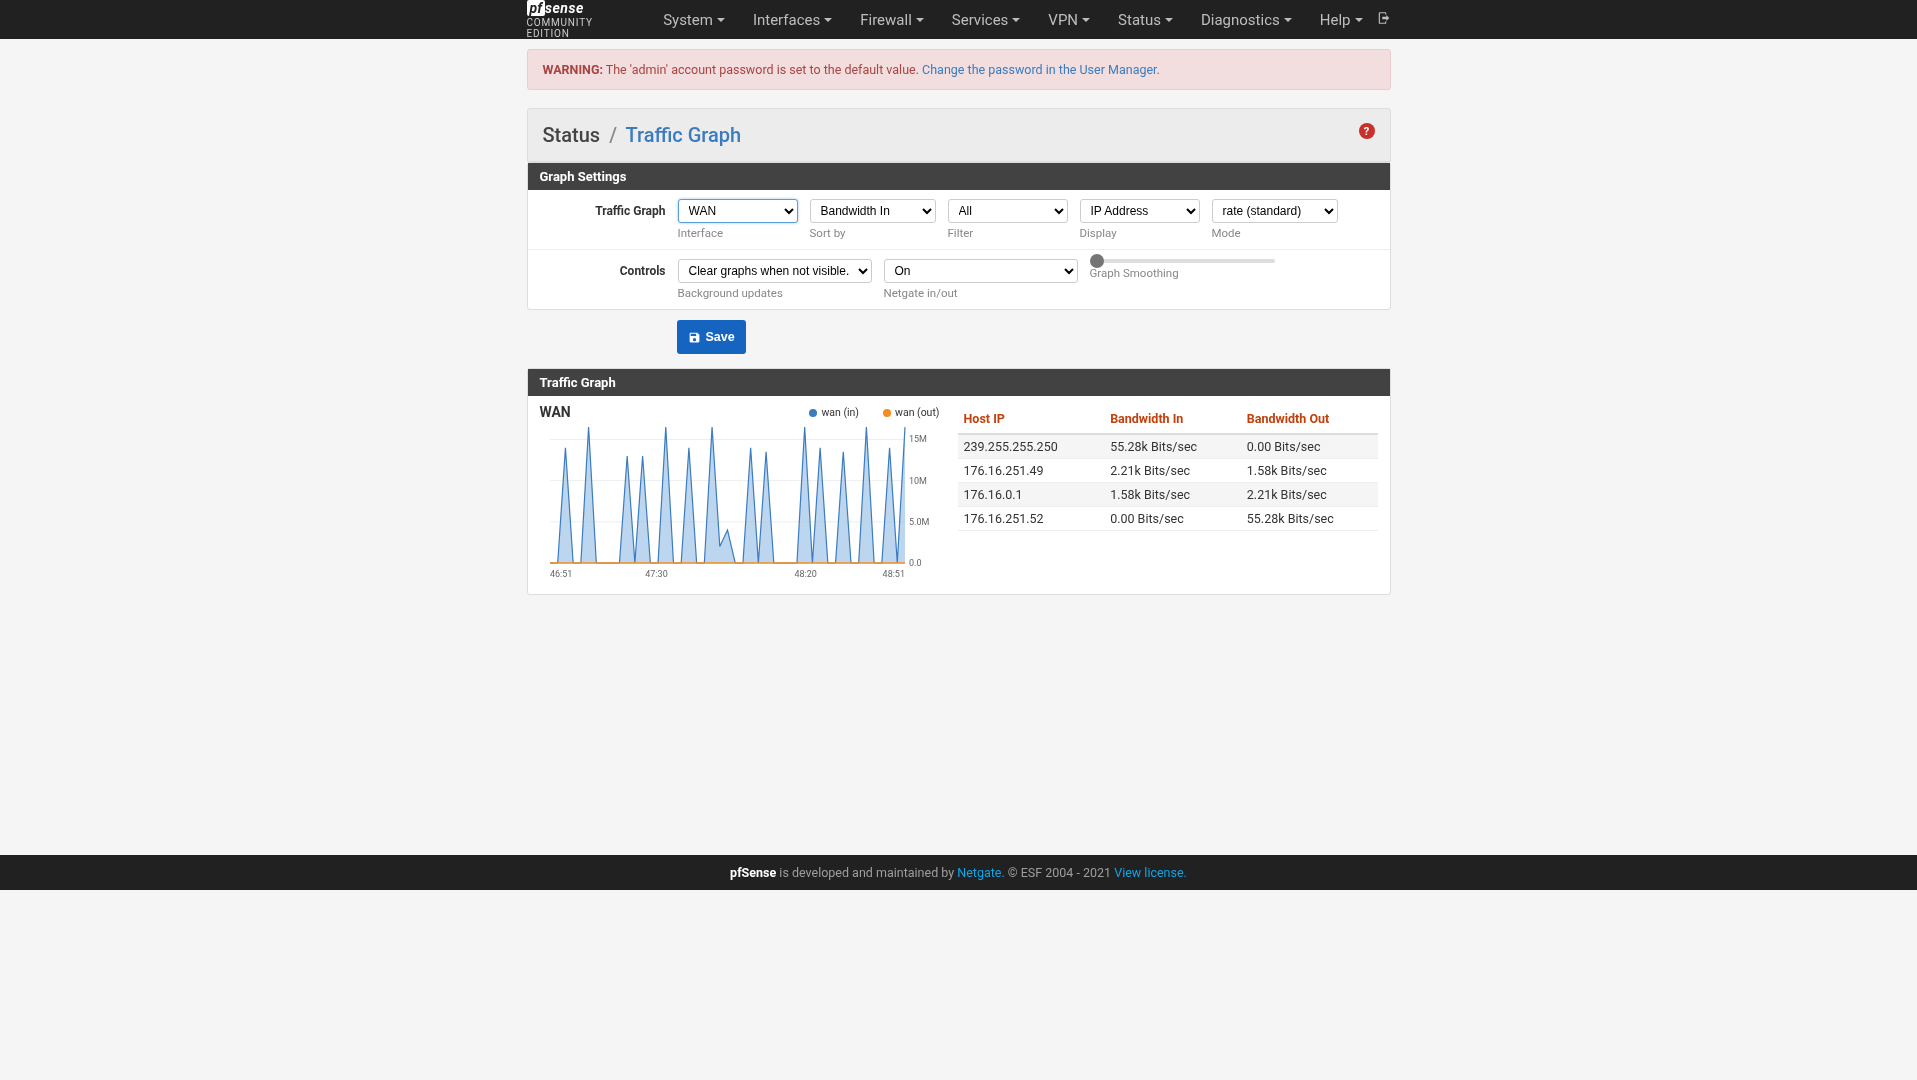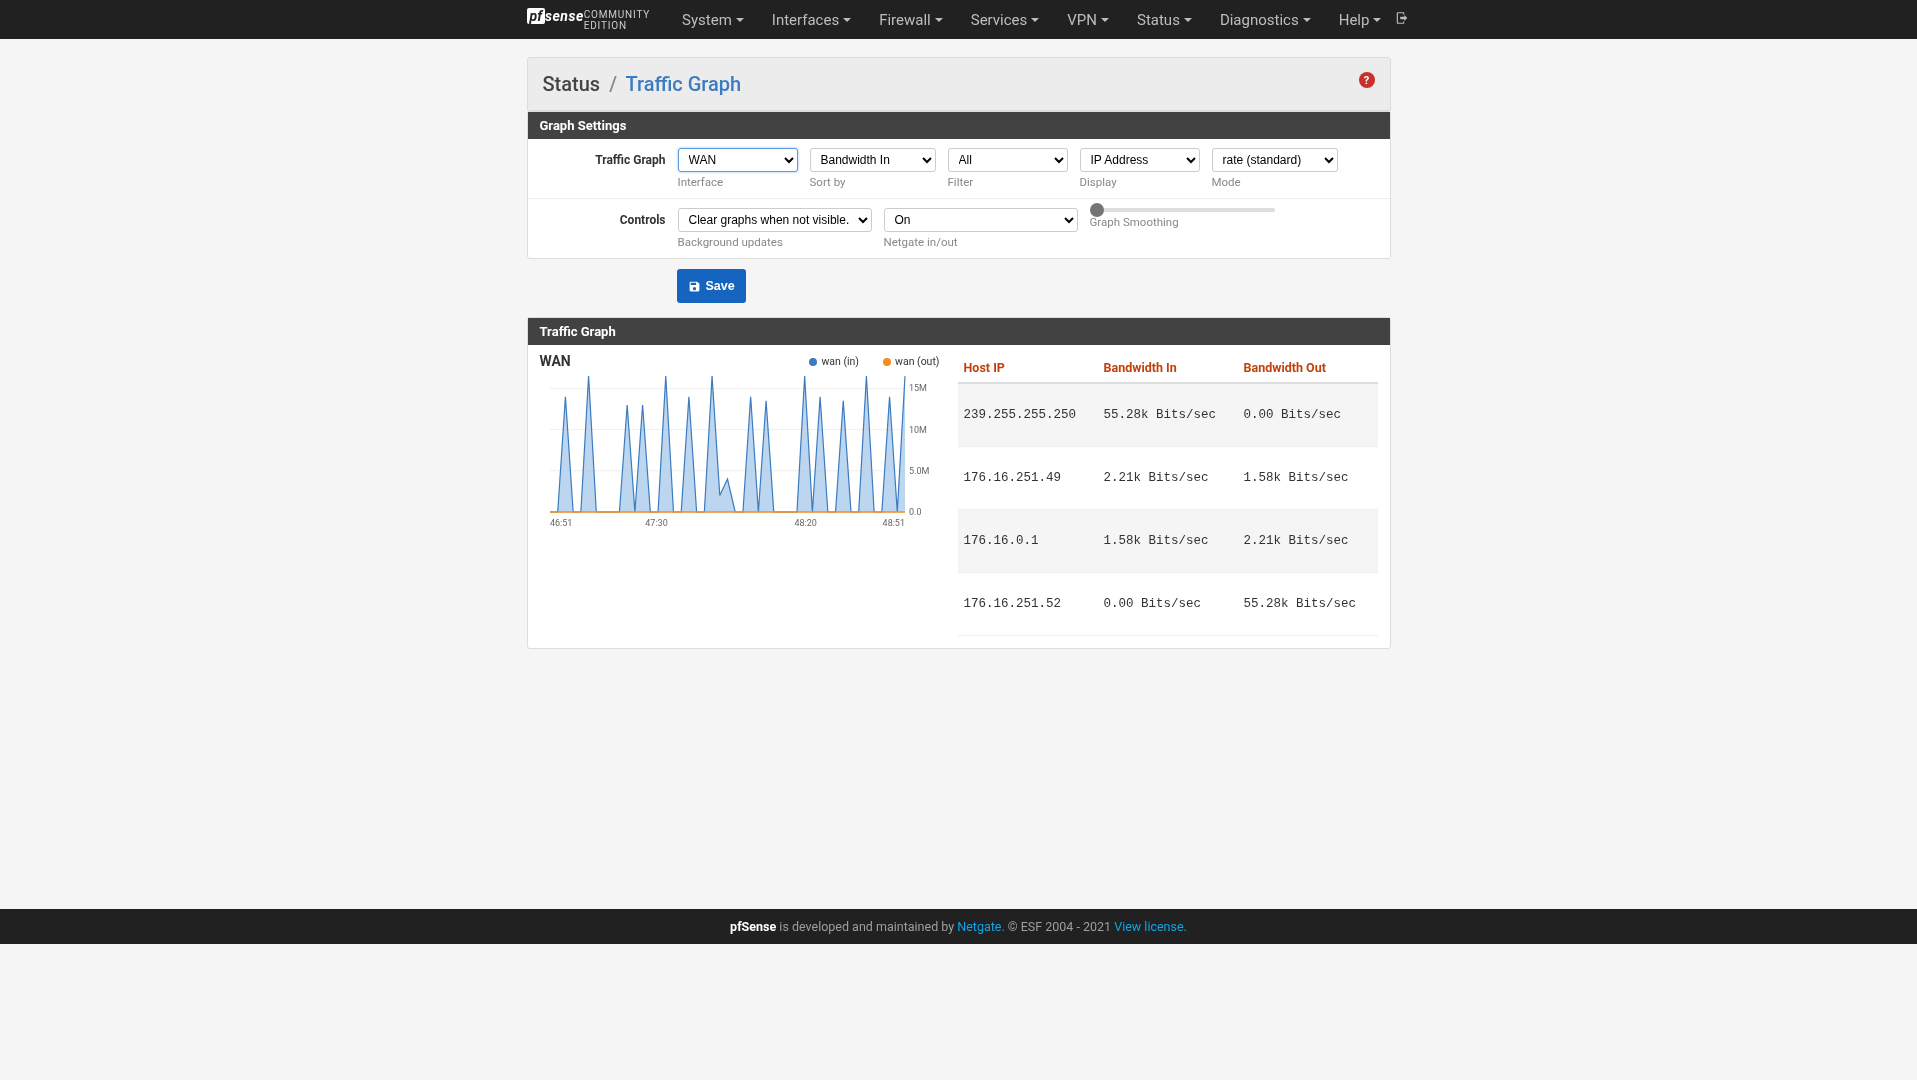--- a/index.html
+++ b/index.html
@@ -1,19 +1,19 @@
 <!DOCTYPE html>
 <html><head>
 <meta charset="utf-8">
 <style>
 * { box-sizing: border-box; margin: 0; padding: 0; }
 body { font-family: -apple-system, BlinkMacSystemFont, "Segoe UI", Roboto, Helvetica, Arial, sans-serif; font-size: 13px; background: #f5f5f5; color: #333; }
 .navbar { background: #212121; height: 39px; display: flex; align-items: center; padding: 0 0; }
 .navbar-inner { width: 864px; margin: 0 auto; display: flex; align-items: center; height: 100%; }
-.brand { display: flex; flex-direction: row; align-items: flex-start; margin-right: 18px; }
+.brand { display: flex; flex-direction: column; align-items: flex-start; margin-right: 18px; }
 .brand-top { display: flex; align-items: baseline; }
 .brand-pf { background: #fff; color: #212121; font-weight: bold; padding: 0 3px; border-radius: 2px; font-size: 14px; font-style: italic; }
 .brand-sense { color: #fff; font-weight: bold; font-size: 14px; font-style: italic; letter-spacing: 0.5px; }
 .brand-ed { color: #ccc; font-size: 10px; letter-spacing: 0.8px; margin-top: 1px; }
 .nav-menu { display: flex; list-style: none; flex: 1; }
 .nav-menu li { color: #bdbdbd; padding: 10px 14px; cursor: pointer; font-size: 15px; display: flex; align-items: center; gap: 4px; }
 .caret { display: inline-block; width: 0; height: 0; border-left: 4px solid transparent; border-right: 4px solid transparent; border-top: 4px solid #bdbdbd; }
 .logout { margin-left: auto; cursor: pointer; }
 .logout svg { fill: #bdbdbd; }
 .container { width: 864px; margin: 0 auto; }
@@ -46,21 +46,21 @@
 .chart-title { font-weight: bold; font-size: 14px; margin-bottom: 0; }
 .chart-legend { display: flex; justify-content: flex-end; gap: 24px; font-size: 10.5px; align-items: center; margin-top: -14px; }
 .leg-item { display: flex; align-items: center; gap: 4px; }
 .leg-dot { width: 8px; height: 8px; border-radius: 50%; }
 .chart-svg { width: 100%; height: 160px; }
 .table-col { flex: 1; }
 .host-table { width: 100%; border-collapse: collapse; font-size: 12.5px; }
 .host-table th { text-align: left; font-weight: bold; padding: 7px 6px; border-bottom: 2px solid #ddd; color: #c2410c; }
 .host-table th:nth-child(2), .host-table th:nth-child(3), .host-table td:nth-child(2), .host-table td:nth-child(3) { text-align: left; }
 .host-table tbody tr:nth-child(odd) { background: #f5f5f5; }
-.host-table td { padding: 24px 6px; border-bottom: 1px solid #eee; font-family: Liberation Mono, monospace; }
+.host-table td { padding: 4px 6px; border-bottom: 1px solid #eee; }
 .footer { background: #212121; color: #9e9e9e; text-align: center; padding: 10px 0; font-size: 12.5px; margin-top: 260px; }
 .footer strong { color: #fff; font-weight: bold; }
 .footer a { color: #0ea5e9; text-decoration: none; }
 .sel-120 { width: 120px; } .sel-126 { width: 126px; } .sel-194 { width: 194px; }
 </style>
 </head>
 <body>
 
 <div class="navbar">
   <div class="navbar-inner">
@@ -83,20 +83,23 @@
       </ul>
     <div class="logout">
       <svg width="14" height="14" viewBox="0 0 24 24">
           <path d="M16 17v-3H9v-4h7V7l5 5-5 5zM14 2a2 2 0 012 2v2h-2V4H5v16h9v-2h2v2a2 2 0 01-2 2H5a2 2 0 01-2-2V4a2 2 0 012-2h9z"></path>
         </svg>
     </div>
   </div>
 </div>
 
 <div class="container">
+  <div class="alert">
+    <strong>WARNING:</strong><span> The 'admin' account password is set to the default value. </span><a href="#">Change the password in the User Manager.</a>
+  </div>
 
   <div class="page-header">
     <h1>
       <span>Status</span>
       <span class="sep">/</span>
       <a href="#">Traffic Graph</a>
     </h1>
     <div class="help-icon">?</div>
   </div>
 

